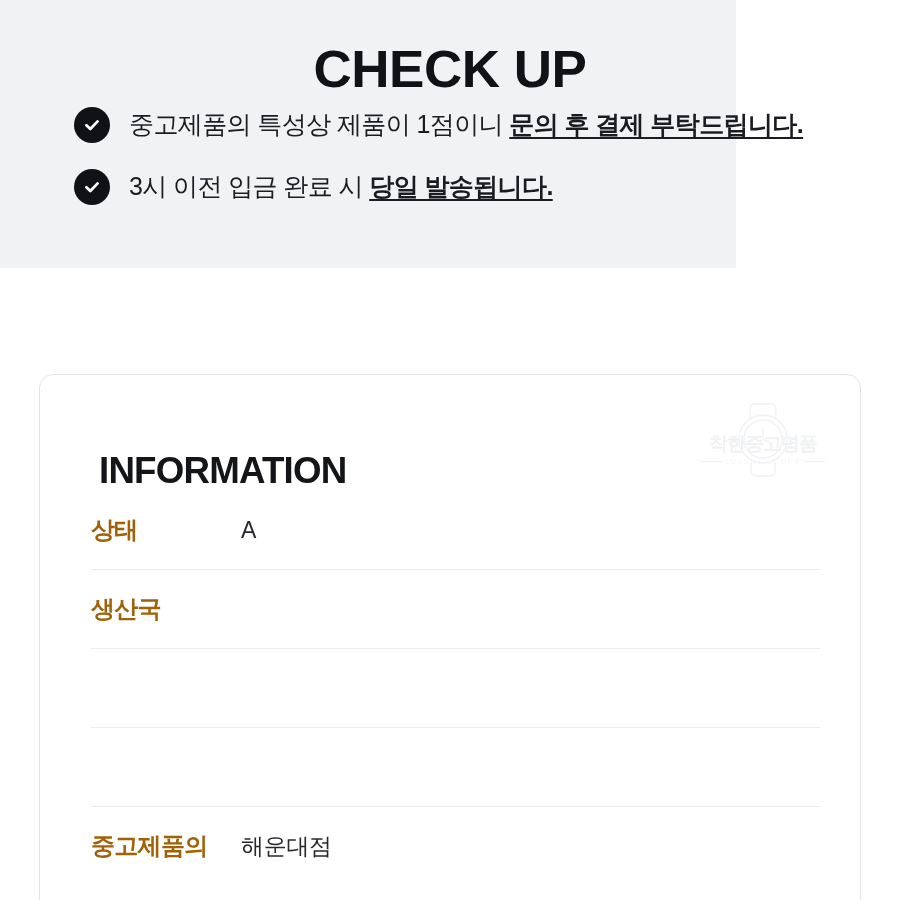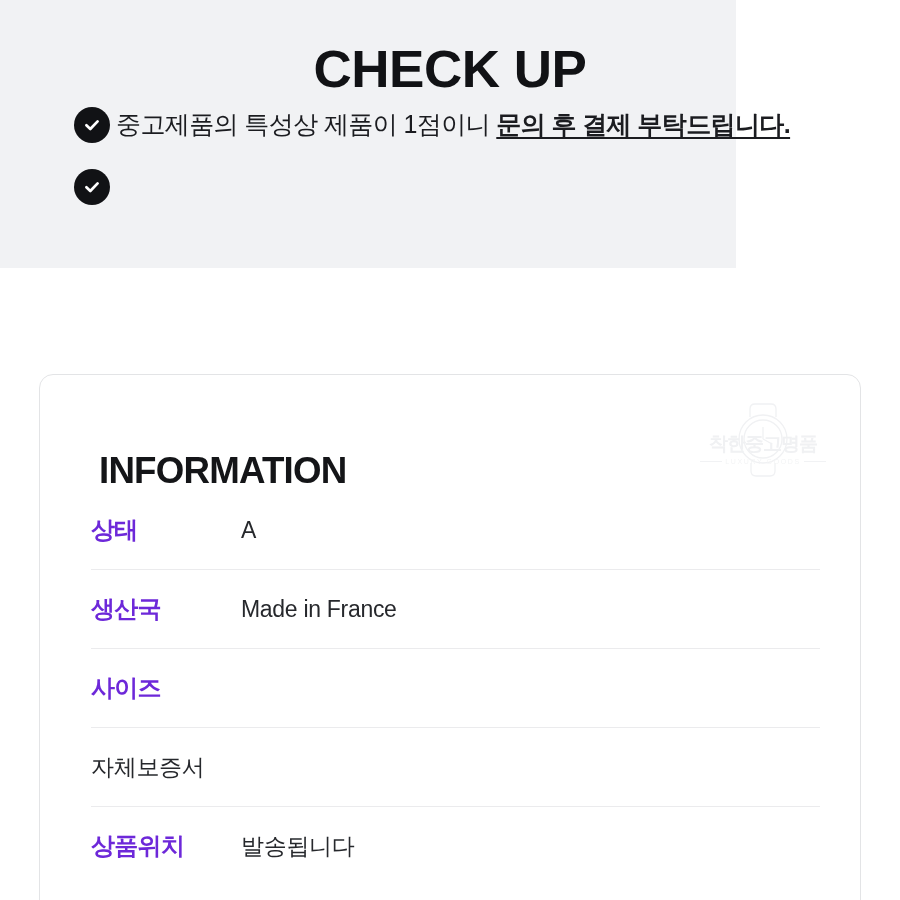--- a/index.html
+++ b/index.html
@@ -63,21 +63,21 @@
     border-radius: 50%;
     background: #111215;
     display: flex;
     align-items: center;
     justify-content: center;
     margin-top: 3px;
   }
   .check-badge svg { display: block; }
 
   .check-text {
-    margin-left: 6px;
+    margin-left: 19px;
     font-size: 25px;
     line-height: 40px;
     color: #1b1c20;
     white-space: nowrap;
     letter-spacing: -0.6px;
   }
   .check-text .em {
     font-weight: 700;
     text-decoration: underline;
     text-underline-offset: 4px;
@@ -165,21 +165,21 @@
     height: 78px;
     display: flex;
     align-items: center;
   }
   .info-row + .info-row { border-top: 1px solid #ebebed; }
 
   .info-label {
     flex: 0 0 150px;
     font-size: 24px;
     font-weight: 700;
-    color: #6d28d9;
+    color: #a16207;
     letter-spacing: -0.7px;
   }
   .info-value {
     flex: 1 1 auto;
     font-size: 23px;
     color: #26282c;
     letter-spacing: -0.3px;
   }
 </style>
 </head>
@@ -199,20 +199,21 @@
       </span>
       <span class="check-text"><span>중고제품의 특성상 제품이 1점이니 </span><span class="em">문의 후 결제 부탁드립니다.</span></span>
     </div>
 
     <div class="check-row">
       <span class="check-badge">
         <svg width="20" height="20" viewBox="0 0 20 20" aria-hidden="true">
           <path d="M4.4 10.2 L8.3 14.0 L15.6 6.4" fill="none" stroke="#ffffff" stroke-width="2.7" stroke-linecap="round" stroke-linejoin="round"></path>
         </svg>
       </span>
+      <span class="check-text"><span>3시 이전 입금 완료 시 </span><span class="em">당일 발송됩니다.</span></span>
     </div>
 
   </div>
 </section>
 
 <section class="info-card">
 
   <h2 class="info-heading">INFORMATION</h2>
 
   <div class="watermark">
@@ -233,30 +234,27 @@
 
   <div class="info-table">
 
     <div class="info-row">
       <span class="info-label">상태</span>
       <span class="info-value">A</span>
     </div>
 
     <div class="info-row">
       <span class="info-label">생산국</span>
-      <span class="info-value">Made in France</span>
-    </div>
-
-    <div class="info-row">
-      <span class="info-label">사이즈</span>
-    </div>
-
-    <div class="info-row">
-      <span class="info-value">자체보증서</span>
-    </div>
-
-    <div class="info-row">
-      <span class="info-label">상품위치</span>
-      <span class="info-value">발송됩니다</span>
+    </div>
+
+    <div class="info-row">
+    </div>
+
+    <div class="info-row">
+    </div>
+
+    <div class="info-row">
+      <span class="info-label">중고제품의</span>
+      <span class="info-value">해운대점</span>
     </div>
 
   </div>
 </section>
 
 </body></html>

